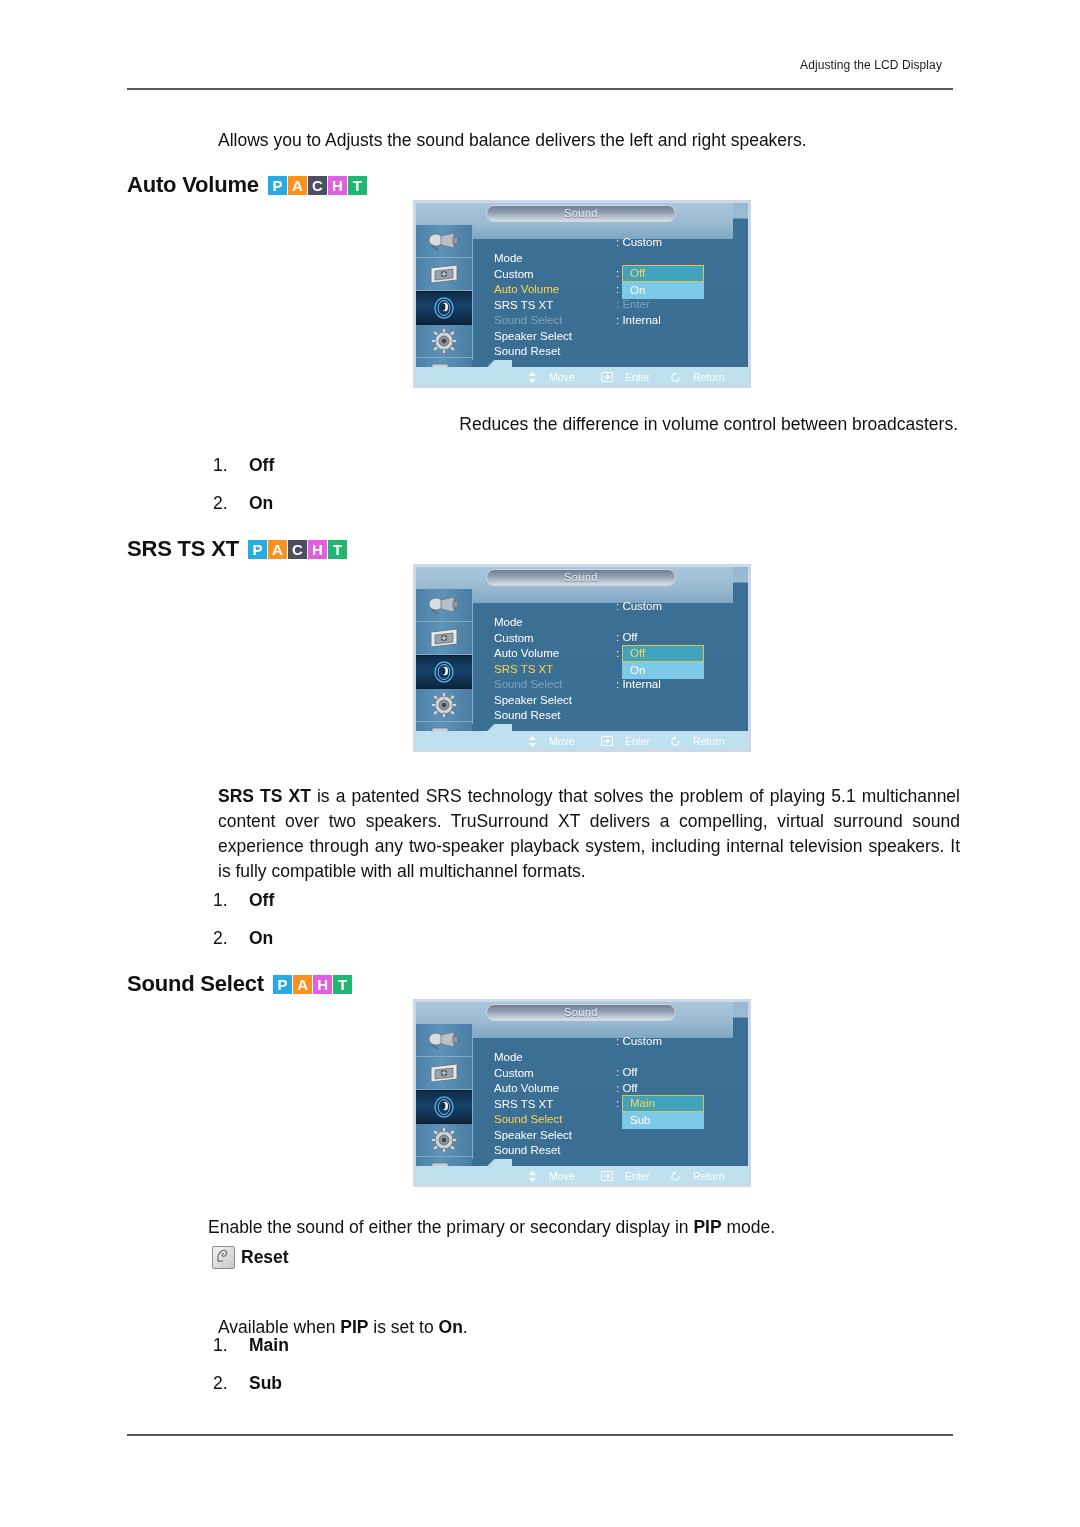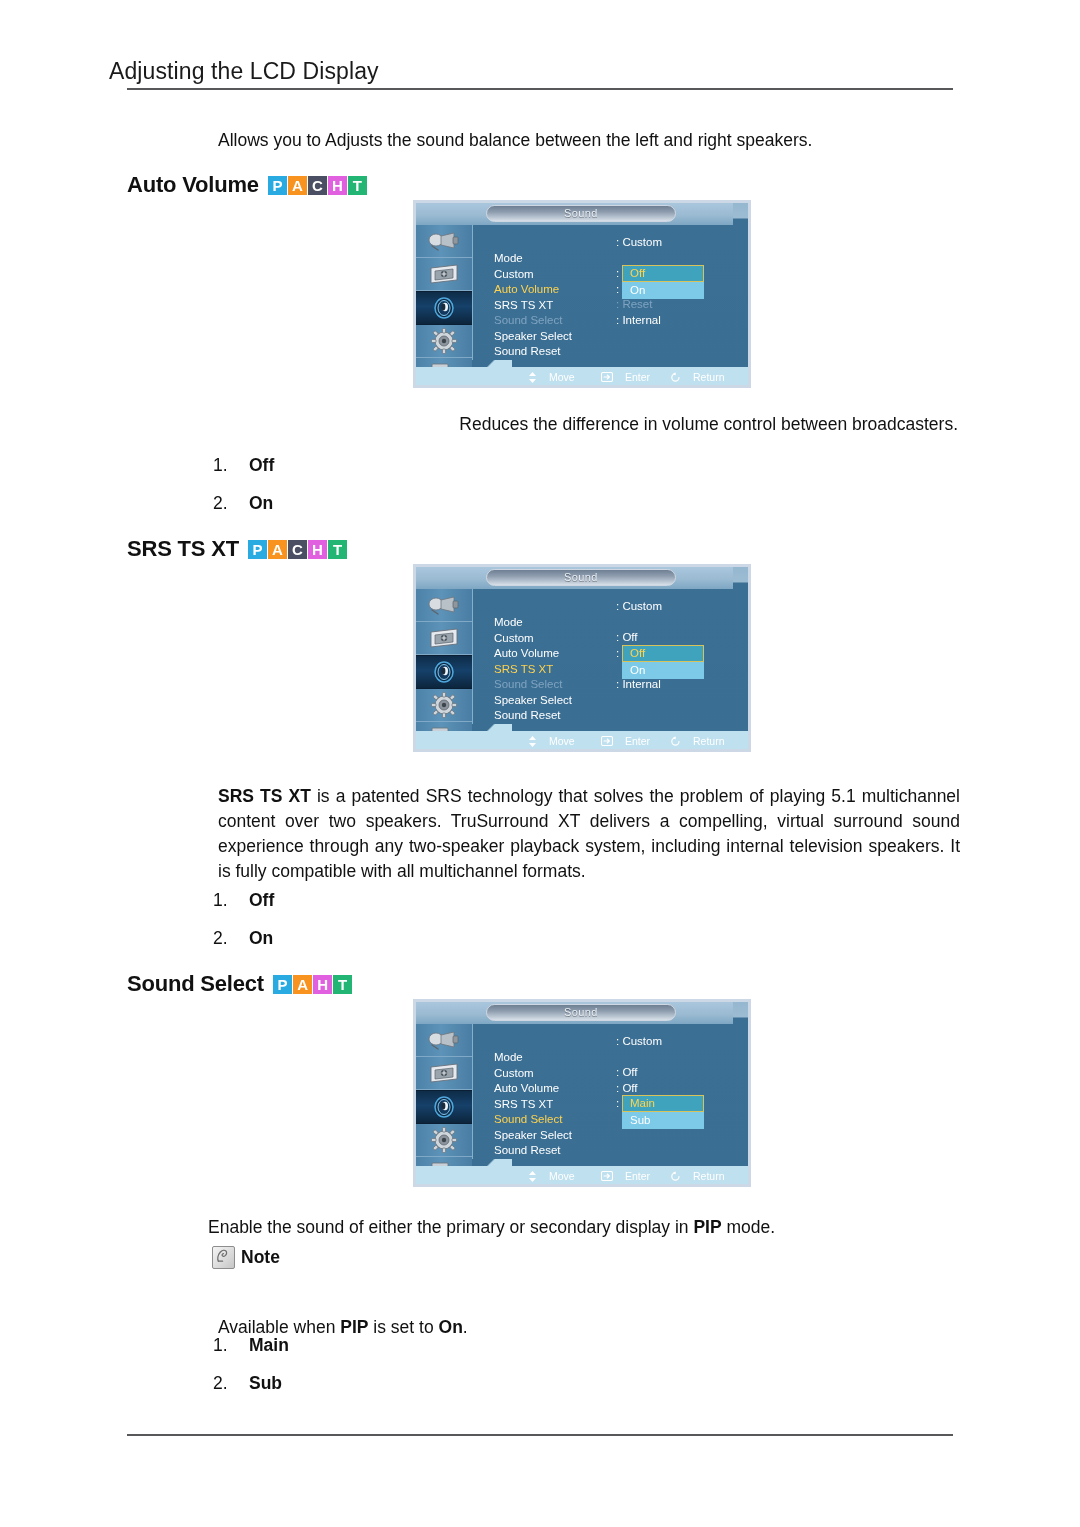--- a/index.html
+++ b/index.html
@@ -17,25 +17,25 @@
   }
   .page {
     position: relative;
     width: 1080px;
     height: 1527px;
   }
 
   
   .doc-header {
     position: absolute;
-    left: 109px;
+    left: 116px;
     top: 58px;
     width: 826px;
-    text-align: left;
-    font-size: 23px;
+    text-align: right;
+    font-size: 12px;
     color: #1a1a1a;
     letter-spacing: 0.1px;
   }
   .header-rule {
     position: absolute;
     left: 127px;
     top: 88px;
     width: 826px;
     height: 0;
     border-top: 2px solid #58585a;
@@ -152,21 +152,21 @@
     top: 3px;
     right: 3px;
     bottom: 3px;
     background: linear-gradient(180deg, #95b7cf 0%, #9cbcd3 8%, #3c6f94 9%, #3b6e93 100%);
     overflow: hidden;
   }
   
   .osd-titlebar {
     position: absolute;
     left: 0; top: 0; right: 15px;
-    height: 22px;
+    height: 36px;
     background: linear-gradient(180deg, #a9c6dd 0%, #9bbbd2 55%, #7ea7c4 100%);
   }
   .osd-title-pill {
     position: absolute;
     left: 52%;
     transform: translateX(-50%);
     top: 2px;
     width: 190px;
     height: 17px;
     border-radius: 9px;
@@ -296,21 +296,21 @@
   .foot-item svg { display: block; }
 </style>
 </head>
 <body>
 
 <div class="page">
 
   <div class="doc-header">Adjusting the LCD Display</div>
   <div class="header-rule"></div>
 
-  <div class="body-text lead">Allows you to Adjusts the sound balance between the left and right speakers.</div>
+  <div class="body-text lead">Allows you to Adjusts the sound balance delivers the left and right speakers.</div>
 
   <div class="section-heading" style="top:172px;">
     <span>Auto Volume</span>
     <span class="badges">
       <span class="badge" style="background: rgb(41, 171, 226);">P</span>
       <span class="badge" style="background: rgb(247, 147, 30);">A</span>
       <span class="badge" style="background: rgb(74, 79, 99);">C</span>
       <span class="badge" style="background: rgb(224, 96, 224);">H</span>
       <span class="badge" style="background: rgb(34, 181, 115);">T</span>
     </span>
@@ -395,21 +395,21 @@
           <div class="menu-row">
             <span class="menu-name sel">Auto Volume</span>
             <span class="menu-val">:</span>
           </div>
           <div class="menu-row">
             <span class="menu-name">SRS TS XT</span>
             <span class="menu-val">:</span>
           </div>
           <div class="menu-row">
             <span class="menu-name dim">Sound Select</span>
-            <span class="menu-val dim">: Reset</span>
+            <span class="menu-val dim">: Enter</span>
           </div>
           <div class="menu-row">
             <span class="menu-name">Speaker Select</span>
             <span class="menu-val">: Internal</span>
           </div>
           <div class="menu-row">
             <span class="menu-name">Sound Reset</span>
           </div>
         </div>
         <div class="osd-popup" style="left: 206px; top: 62px;">
@@ -756,21 +756,21 @@
 
   <div class="body-text" style="left:208px; top:1215px; width:742px;"><span id="ss-desc">Enable the sound of either the primary or secondary display in <b>PIP</b> mode.</span></div>
 
   <div class="note-block" style="left:212px; top:1246px;">
     <span class="note-icon">
       <svg width="19" height="19" viewBox="0 0 19 19">
         <path d="M5.4 14.2 C4.2 12.2 4.6 8.0 7.2 5.2 C9.0 3.3 11.6 2.9 12.9 4.0 C14.2 5.2 13.6 7.4 12.2 8.6 C10.9 9.7 9.6 9.5 9.2 8.6 C8.8 7.7 9.6 6.5 10.5 6.5" fill="none" stroke="#6e6e6e" stroke-width="1.25" stroke-linecap="round"></path>
         <path d="M5.4 14.2 L9.6 14.2" fill="none" stroke="#6e6e6e" stroke-width="1.25" stroke-linecap="round"></path>
       </svg>
     </span>
-    <span class="note-text">Note</span>
+    <span class="note-text">Reset</span>
   </div>
 
   <div class="body-text" style="left:218px; top:1315px; width:742px;"><span id="ss-note">Available when <b>PIP</b> is set to <b>On</b>.</span></div>
 
   <div class="opt-list" style="left:213px; top:1335px;">
     <div class="opt-row">
       <span class="opt-num">1.</span>
       <span class="opt-label">Main</span>
     </div>
     <div class="opt-row">

